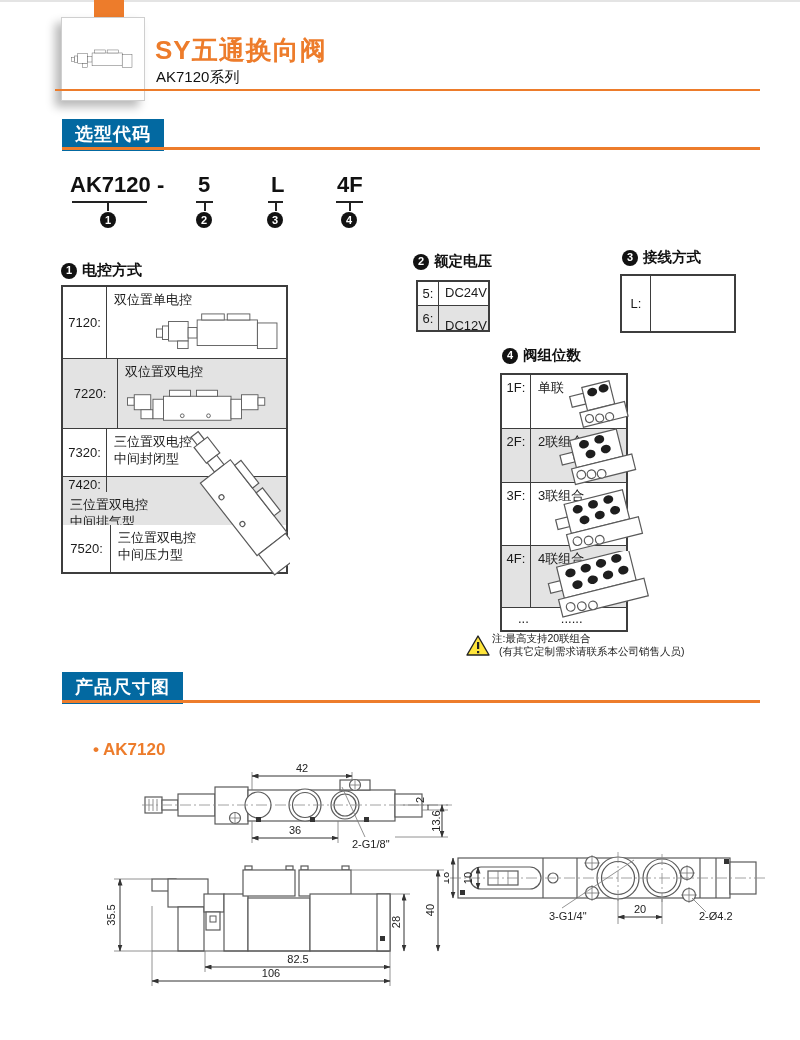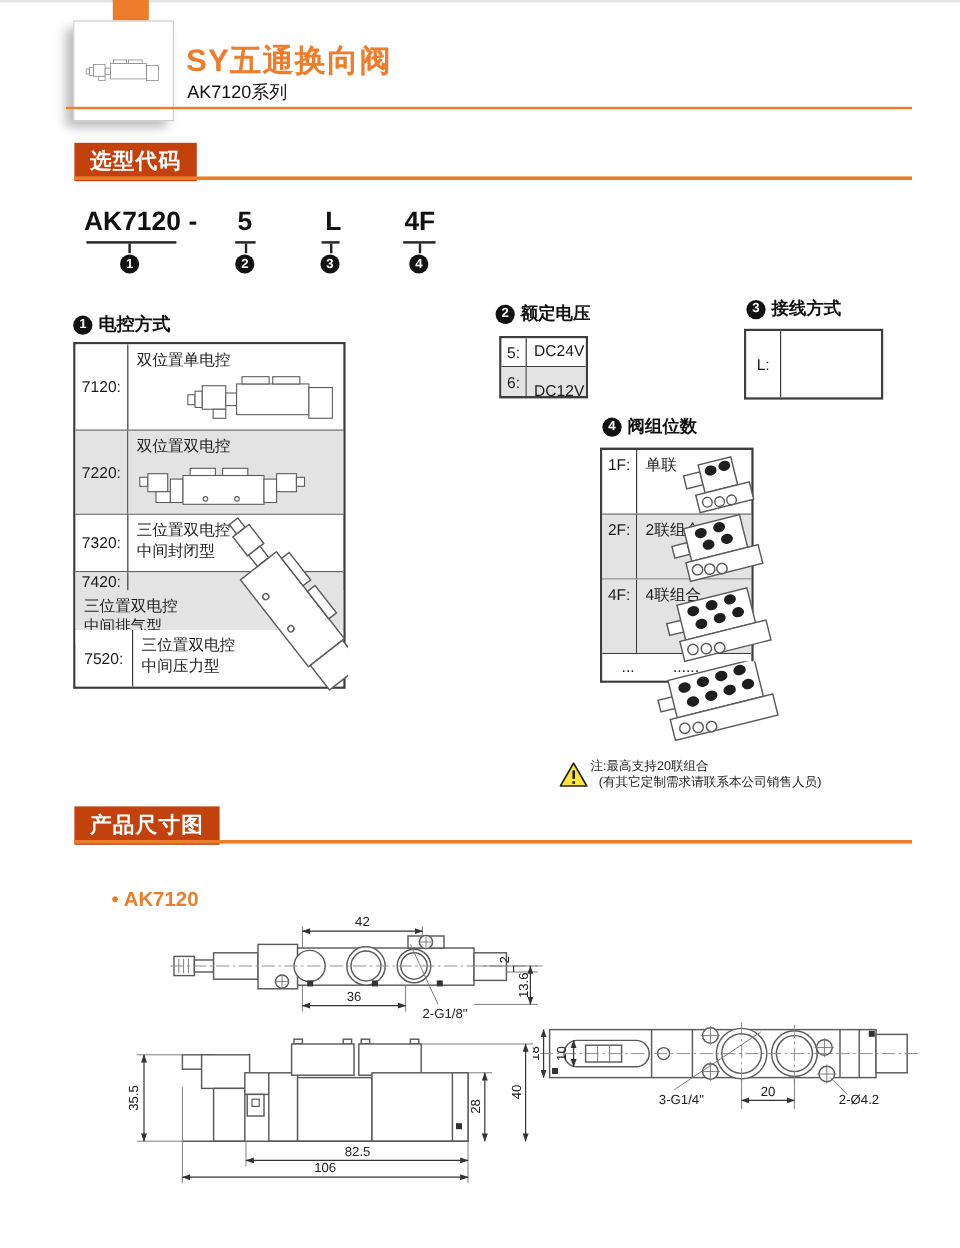--- a/index.html
+++ b/index.html
@@ -1,20 +1,20 @@
 <!DOCTYPE html>
 <html><head>
 <meta charset="utf-8">
 <style>
   html,body{margin:0;padding:0;background:#fff;}
   .page{position:relative;width:800px;height:1040px;background:#fff;overflow:hidden;
         font-family:"Liberation Sans","DejaVu Sans",sans-serif;color:#1a1a1a;}
   .abs{position:absolute;}
   .accent-bg{background:#ED7C2B;}
-  .banner{position:absolute;background:#c2410c;color:#fff;font-weight:bold;font-size:18px;
+  .banner{position:absolute;background:#0369a1;color:#fff;font-weight:bold;font-size:18px;
           padding:3px 13px 5px;letter-spacing:1px;}
   .rule{position:absolute;background:#ED7C2B;}
   .title{position:absolute;color:#ED7C2B;font-weight:bold;font-size:26px;letter-spacing:1px;}
   .subtitle{position:absolute;font-size:15px;color:#111;}
   .thumb{position:absolute;width:82px;height:82px;background:#fff;border:1px solid #cfcfcf;
          box-shadow:-6px 6px 9px rgba(0,0,0,0.28);display:flex;align-items:center;justify-content:center;}
   .mc-text{position:absolute;font-size:22px;font-weight:bold;color:#111;}
   .mc-line{position:absolute;height:2px;background:#222;}
   .mc-tick{position:absolute;width:1.5px;height:8px;background:#222;}
   .cnum{width:16px;height:16px;border-radius:50%;background:#121212;color:#fff;font-size:11px;
@@ -106,21 +106,21 @@
             <rect x="44" y="22" width="12" height="14"></rect>
               <rect x="56" y="12" width="80" height="34"></rect>
             <rect x="62" y="4" width="30" height="8"></rect>
               <rect x="96" y="4" width="30" height="8"></rect>
             <rect x="136" y="16" width="26" height="34"></rect>
           </g>
         </svg>
       </div>
     </div>
     <div class="trow shade" style="height:70px;">
-      <div class="c1" style="width:44px;">7220:</div>
+      <div class="c1" style="width:55px;">7220:</div>
       <div class="c2">
         <span>双位置双电控</span>
         <svg width="150" height="40" viewBox="0 0 200 50" class="deco" style="position:absolute;left:8px;bottom:2px;">
           <g class="outline">
             <rect x="2" y="14" width="9" height="10"></rect>
               <rect x="11" y="10" width="22" height="20"></rect>
             <rect x="20" y="30" width="16" height="12"></rect>
               <rect x="36" y="16" width="14" height="26"></rect>
             <rect x="50" y="12" width="90" height="32"></rect>
               <rect x="58" y="4" width="28" height="8"></rect>
@@ -202,20 +202,24 @@
   </div>
   <div class="tbl" style="left:500px;top:373px;width:128px;">
     <div class="trow" style="height:54px;">
       <div class="c1 top" style="width:29px;">1F:</div>
       <div class="c2">单联</div>
     </div>
     <div class="trow shade" style="height:54px;">
       <div class="c1 top" style="width:29px;">2F:</div>
       <div class="c2">2联组合</div>
     </div>
+    <div class="trow" style="height:63px;">
+      <div class="c1 top" style="width:29px;">3F:</div>
+      <div class="c2">3联组合</div>
+    </div>
     <div class="trow shade" style="height:62px;">
       <div class="c1 top" style="width:29px;">4F:</div>
       <div class="c2">4联组合</div>
     </div>
     <div class="trow" style="height:22px;">
       <div class="c2" style="display:flex;align-items:center;">
         <span style="margin-left:9px;">...</span>
         <span style="margin-left:32px;">......</span>
       </div>
     </div>

